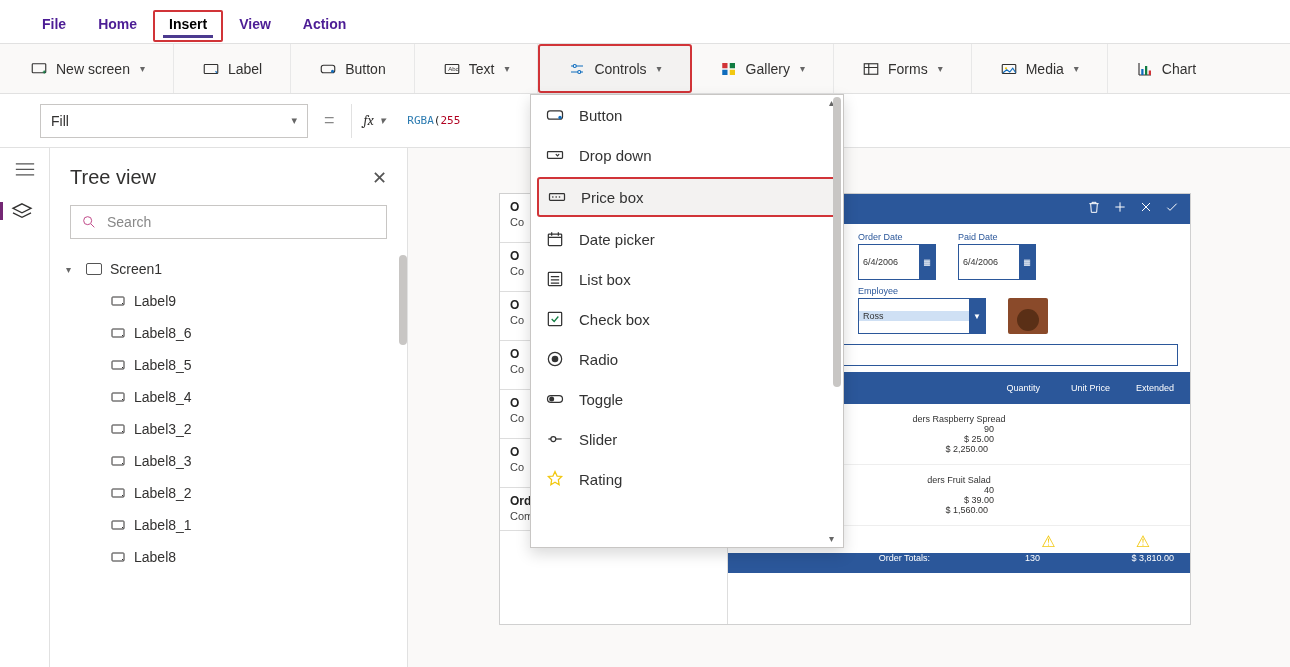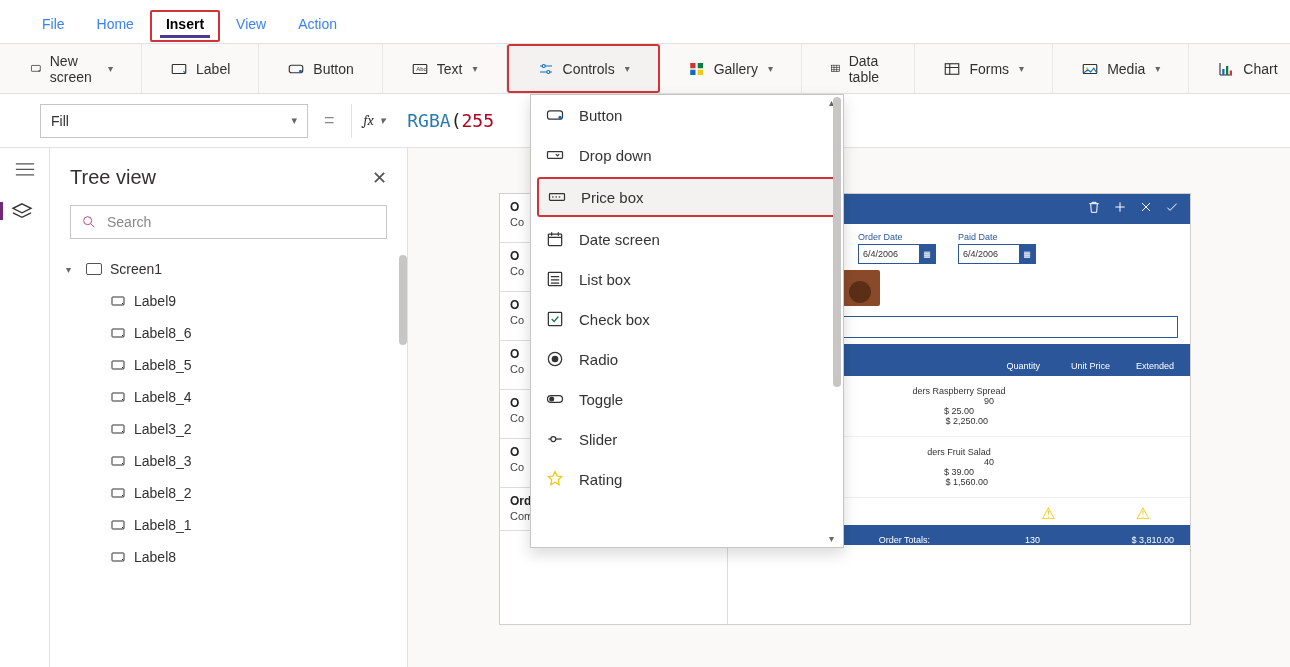--- a/index.html
+++ b/index.html
@@ -17,23 +17,24 @@
   
   .tabs-row {
     height: 44px;
     border-bottom: 1px solid #e1e1e1;
     display: flex;
     align-items: center;
     padding-top: 8px;
   }
   .tab {
     padding: 6px 16px 10px 16px;
-    color: #3b82f6;
+    color: #4c1d95;
     cursor: pointer;
     position: relative;
+    font-weight: bold;
   }
   .tab.active {
     color: #000;
     font-weight: 600;
     border: 2px solid #d13438;
     border-radius: 2px;
     padding: 4px 14px 8px 14px;
   }
   .tab.active::after {
     content: "";
@@ -92,21 +93,21 @@
   .eq-sign { font-size: 18px; color: #888; padding: 0 6px; }
   .fx-block {
     display: flex; align-items: center; gap: 6px;
     border-left: 1px solid #e1e1e1;
     height: 34px; padding: 0 12px;
     font-style: italic;
     font-family: Cambria, Georgia, serif;
   }
   .formula-text {
     font-family: Consolas, monospace;
-    font-size: 18px;
+    font-size: 11px;
     display: flex;
   }
   .fn-name { color: #2a7ab0; }
   .paren { color: #222; }
   .num { color: #b00020; }
 
   
   .main {
     display: flex;
     height: calc(100% - 44px - 50px - 54px);
@@ -250,21 +251,21 @@
   .hdr-icons { display: flex; gap: 10px; font-size: 16px; }
   .hdr-icons svg { width: 16px; height: 16px; }
 
   .form-area {
     padding: 8px 12px 0 12px;
   }
   .form-row { display: flex; gap: 22px; margin-bottom: 6px; }
   .form-field { display: flex; flex-direction: column; gap: 2px; }
   .form-field .lbl { color: #2b579a; font-size: 9px; }
   .combo {
-    height: 20px; width: 78px;
+    height: 36px; width: 78px;
     border: 1px solid #2b579a;
     display: flex; align-items: center;
     font-size: 9px;
     color: #333;
     cursor: pointer;
     background: #fff;
   }
   .combo .ctxt { flex: 1; padding: 0 4px; overflow: hidden; white-space: nowrap; }
   .combo .carr {
     width: 16px; height: 100%;
@@ -295,53 +296,53 @@
     border: 1px solid #2b579a;
     background: #fff;
   }
 
   .cols-header {
     margin-top: 6px;
     height: 32px;
     background: #2b579a;
     color: #fff;
     display: flex;
-    align-items: flex-end;
+    align-items: center;
     font-size: 9px;
-    padding: 5px 10px;
+    padding: 12px 10px;
   }
   .cols-header span:nth-child(1){ flex:1; }
   .cols-header span:nth-child(2){ width:70px; text-align:right; }
   .cols-header span:nth-child(3){ width:70px; text-align:right; }
   .cols-header span:nth-child(4){ width:70px; text-align:right; padding-right:6px; }
 
   .line-item {
     display: flex;
     align-items: center;
     padding: 10px 10px;
     border-bottom: 1px solid #eee;
     font-size: 9px;
     flex-direction: column;
   }
   .line-item span:nth-child(1){ flex:1; color:#333; }
   .line-item span:nth-child(2){ width:70px; text-align:right; }
-  .line-item span:nth-child(3){ width:70px; text-align:center; }
+  .line-item span:nth-child(3){ width:70px; text-align:right; }
   .line-item span:nth-child(4){ width:70px; text-align:right; padding-right:6px; }
 
   .warn-row {
     display:flex; justify-content:flex-end;
     gap: 80px; padding: 6px 40px 2px 0;
   }
   .warn { color:#f2c811; font-size:16px; }
 
   .totals-row {
     height: 20px;
     background: #2b579a;
     color:#fff;
-    display:flex; align-items:flex-end;
+    display:flex; align-items:flex-start;
     font-size:9px;
     padding: 0 10px;
   }
   .totals-row .tlbl { flex:1; text-align:right; padding-right:40px; }
   .totals-row .tqty { width:70px; text-align:right; }
   .totals-row .tblank { width:70px; }
   .totals-row .ttot { width:70px; text-align:right; padding-right:6px; }
 
   
   .dropdown {
@@ -464,29 +465,20 @@
           <rect x="3" y="4" width="7" height="7" fill="#d13438" stroke="none"></rect>
           <rect x="13" y="4" width="7" height="7" fill="#107c41" stroke="none"></rect>
           <rect x="3" y="13" width="7" height="7" fill="#0f6cbd" stroke="none"></rect>
           <rect x="13" y="13" width="7" height="7" fill="#f2c811" stroke="none"></rect>
         </svg>
     </span>
     <span>Gallery</span>
     <span class="chev">▾</span>
   </div>
 
-  <div class="ribbon-btn">
-    <span class="icn">
-      <svg viewBox="0 0 24 24">
-          <rect x="3" y="5" width="18" height="14"></rect>
-          <path d="M3 10h18M3 15h18M9 5v14M15 5v14"></path>
-        </svg>
-    </span>
-    <span>Data table</span>
-  </div>
 
   <div class="ribbon-btn">
     <span class="icn">
       <svg viewBox="0 0 24 24">
           <rect x="3" y="5" width="18" height="14"></rect>
           <path d="M3 10h18M9 5v14"></path>
         </svg>
     </span>
     <span>Forms</span>
     <span class="chev">▾</span>
@@ -778,20 +770,27 @@
             </div>
           </div>
 
           <div class="form-row" style="align-items:flex-end">
             <div class="form-field">
               <div class="combo" style="width:78px">
                 <span class="ctxt"></span>
                 <span class="carr">▼</span>
               </div>
             </div>
+            <div class="form-field" style="margin-left:18px">
+              <span class="lbl">Employee</span>
+              <div class="combo sel" style="width:128px">
+                <span class="ctxt">Ross</span>
+                <span class="carr">▼</span>
+              </div>
+            </div>
             <div class="avatar"></div>
           </div>
 
           <div class="wide-input" style="margin-top:10px"></div>
         </div>
 
         <div class="cols-header">
           <span></span>
           <span>Quantity</span>
           <span>Unit Price</span>
@@ -863,21 +862,21 @@
         </span>
       <span>Price box</span>
     </div>
     <div class="dd-item">
       <span class="dd-icn">
           <svg viewBox="0 0 24 24">
             <rect x="4" y="6" width="16" height="14" rx="1"></rect>
             <path d="M4 10h16M8 4v4M16 4v4"></path>
           </svg>
         </span>
-      <span>Date screen</span>
+      <span>Date picker</span>
     </div>
     <div class="dd-item">
       <span class="dd-icn">
           <svg viewBox="0 0 24 24">
             <rect x="4" y="4" width="16" height="16" rx="1"></rect>
             <path d="M7 9h10M7 13h10M7 17h10"></path>
           </svg>
         </span>
       <span>List box</span>
     </div>

